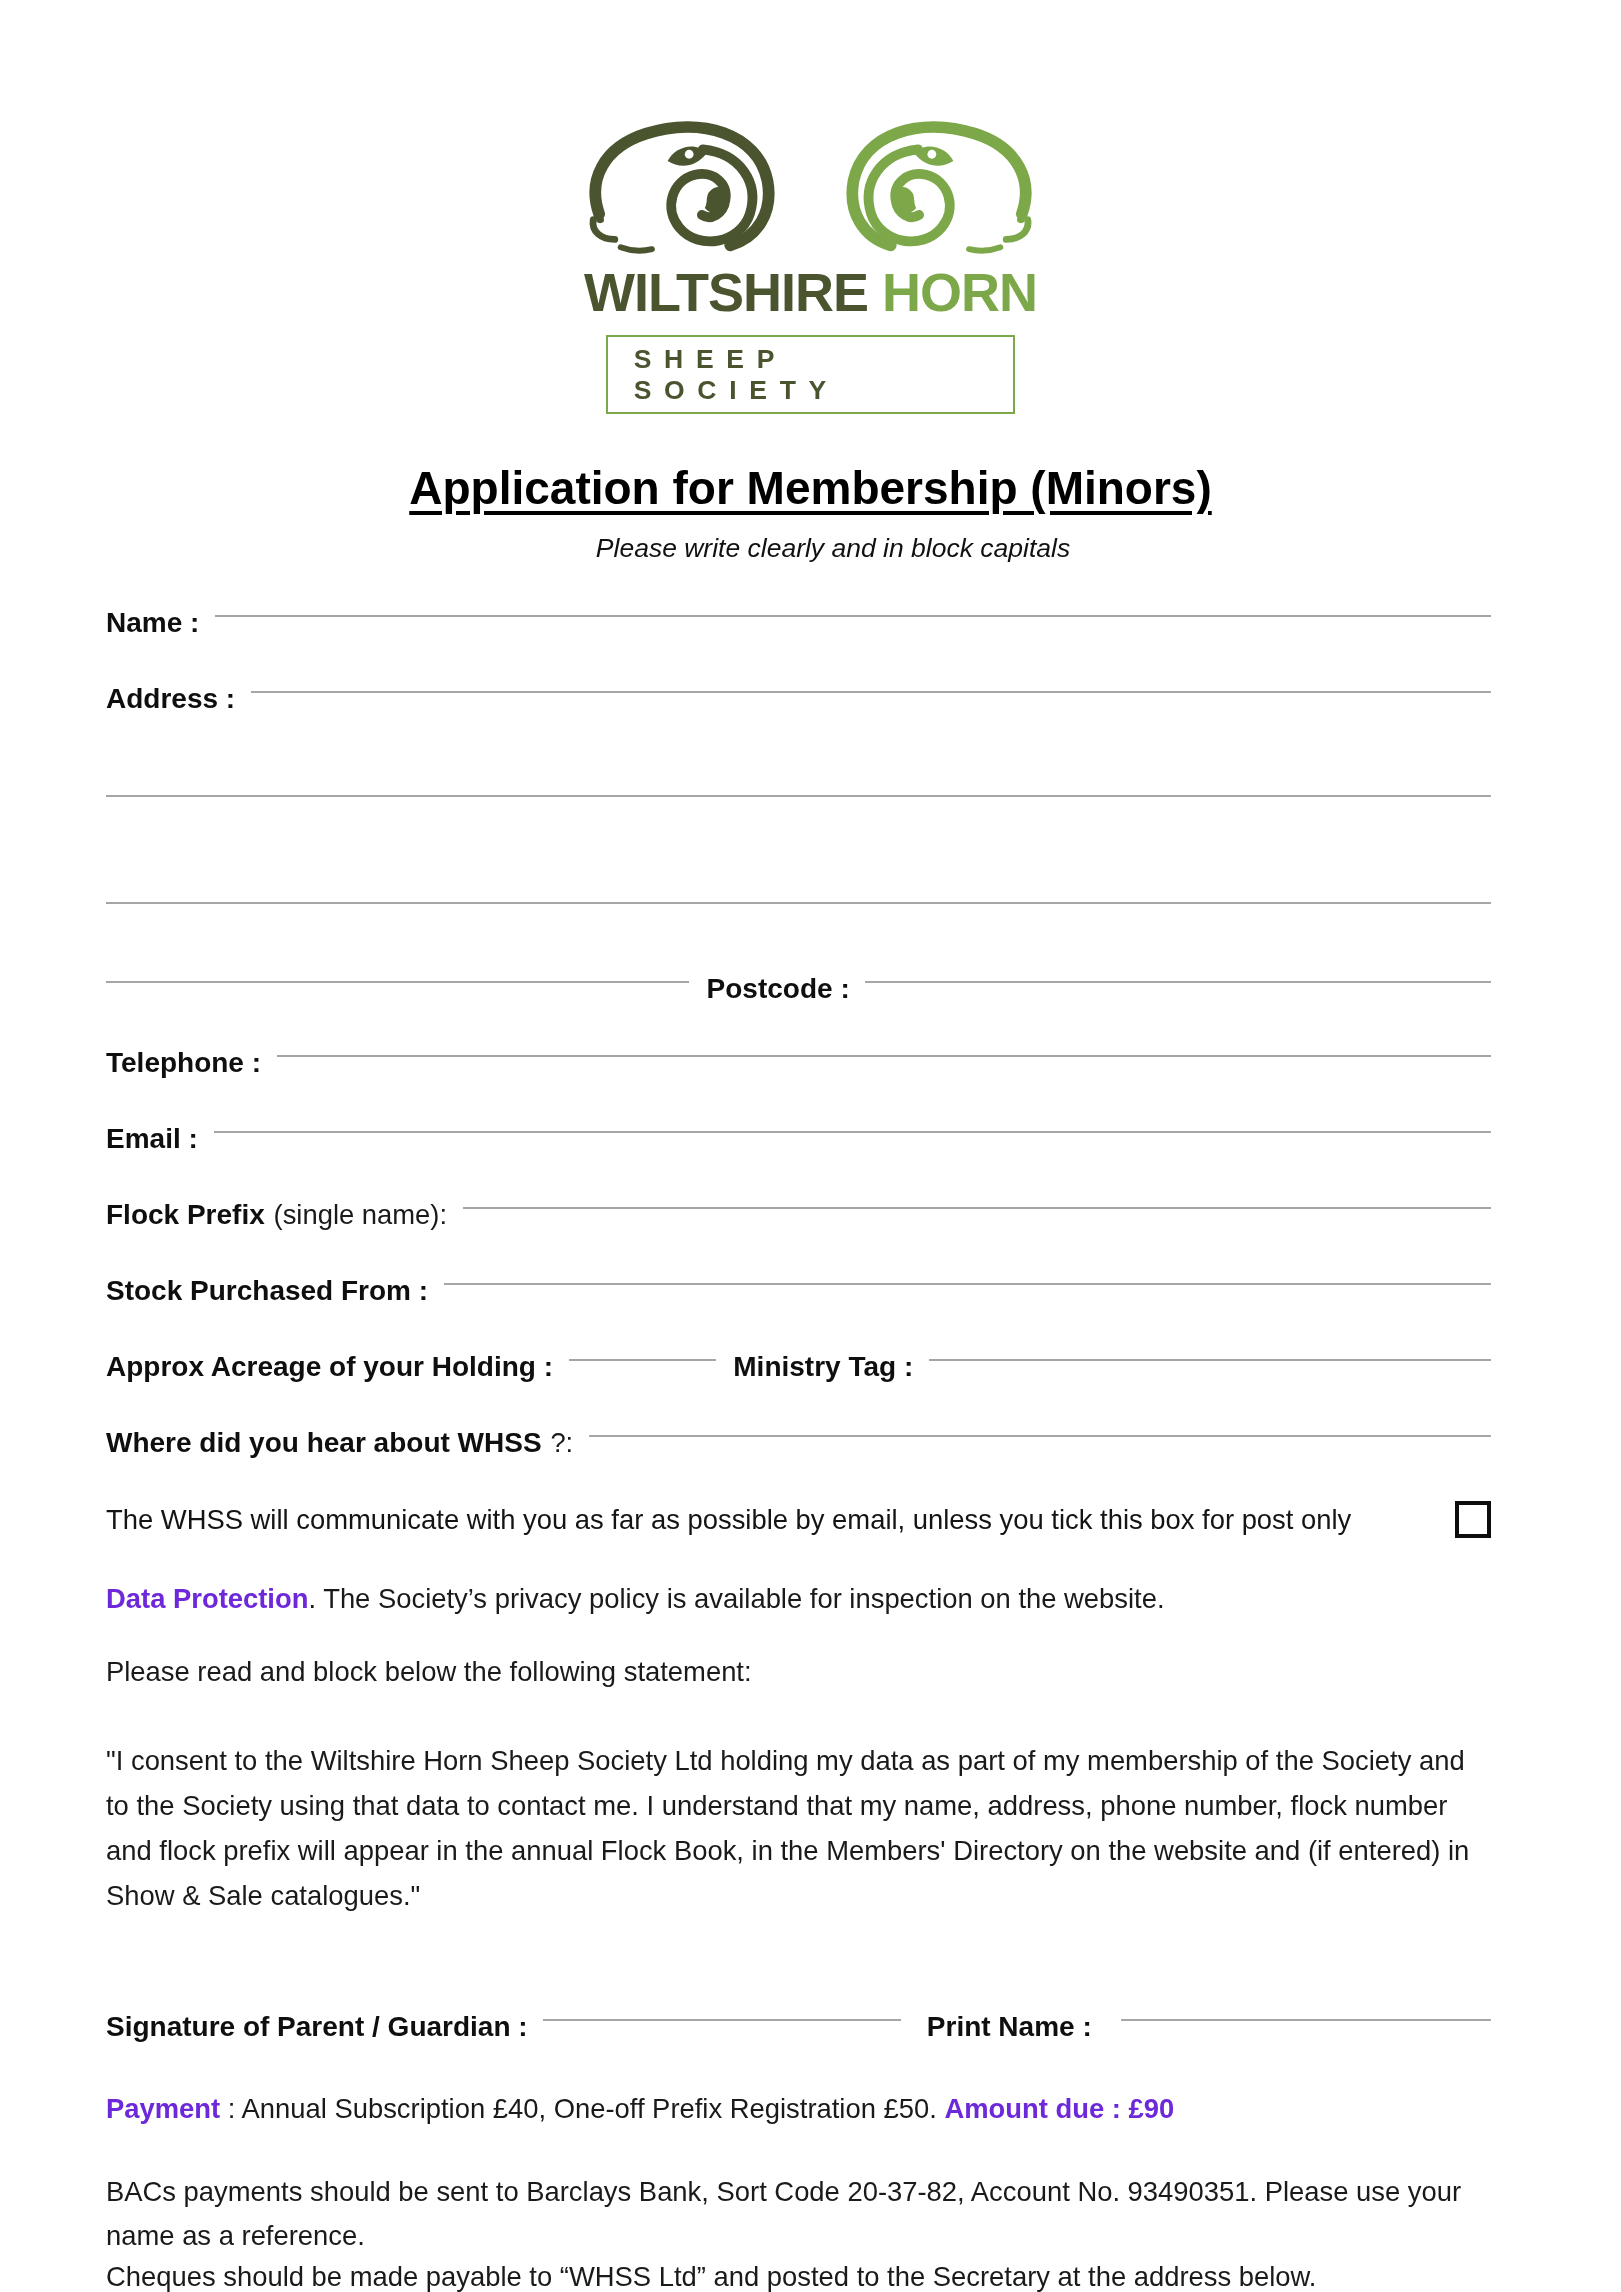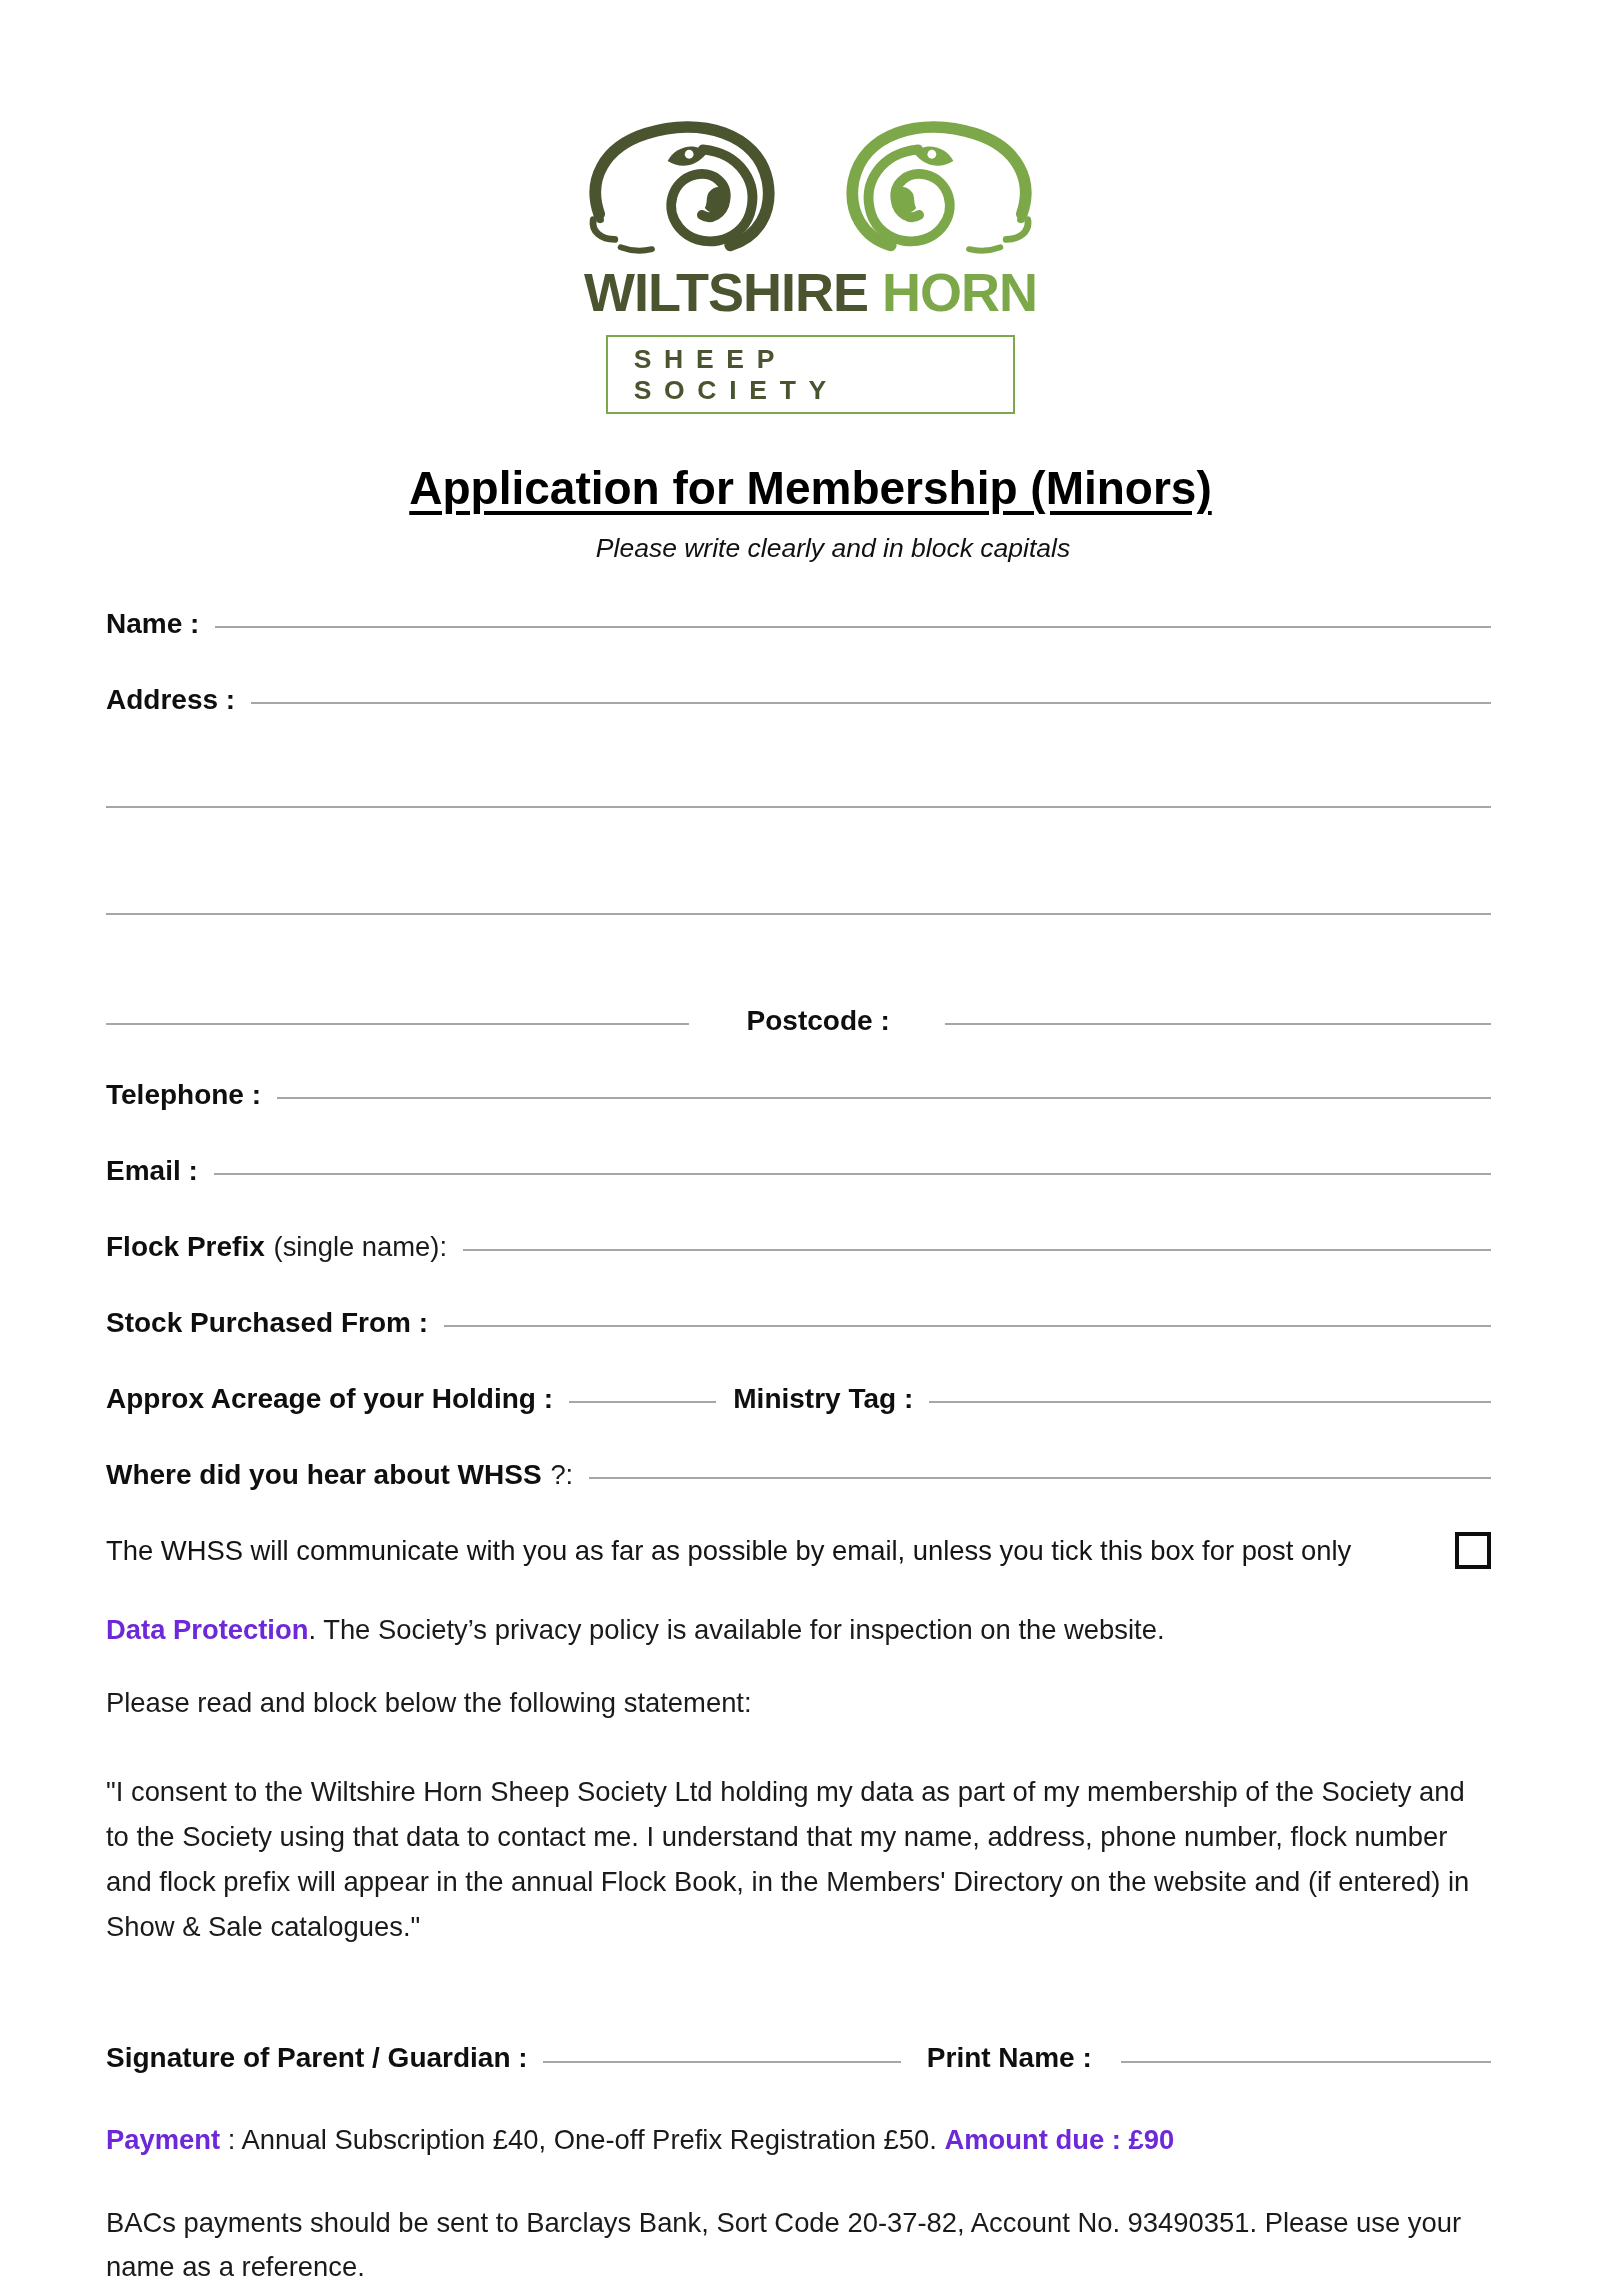--- a/index.html
+++ b/index.html
@@ -54,21 +54,21 @@
     text-align: center;
     font-style: italic;
     font-size: 26.5px;
     color: #111;
     margin-left: 45px;
   }
 
   
   .row {
     display: flex;
-    align-items: center;
+    align-items: flex-start;
     margin-left: 98px;
     margin-right: 122px;
     font-size: 27.4px;
     min-height: 33px;
   }
   .lbl { font-weight: bold; font-size: 28px; white-space: nowrap; color: #0f0f0f; }
   .hint { margin-left: 8.8px; white-space: nowrap; color: #1a1a1a; }
   .wline {
     flex: 1 1 auto;
     border-bottom: 2px solid #a6a6a6;
@@ -77,21 +77,21 @@
   }
   .wline.first { margin-left: 0; }
   .wline.short { flex: 0 0 147px; }
   .wline.sig { flex: 0 0 358px; }
   .lbl.mid { margin-left: 17.6px; }
 
   #row-name      { margin-top: 43px; }
   #row-address   { margin-top: 43px; }
   #row-line1     { margin-top: 71px; }
   #row-line2     { margin-top: 74px; }
-  #row-postcode  { margin-top: 77px; gap: 40px; }
+  #row-postcode  { margin-top: 46px; }
   #row-telephone { margin-top: 41px; }
   #row-email     { margin-top: 43px; }
   #row-flock     { margin-top: 43px; }
   #row-stock     { margin-top: 43px; }
   #row-acreage   { margin-top: 43px; }
   #row-hear      { margin-top: 43px; }
   #row-checkbox  { margin-top: 41px; align-items: center; }
   #row-signature { margin-top: 92px; }
 
   .checkbox {

